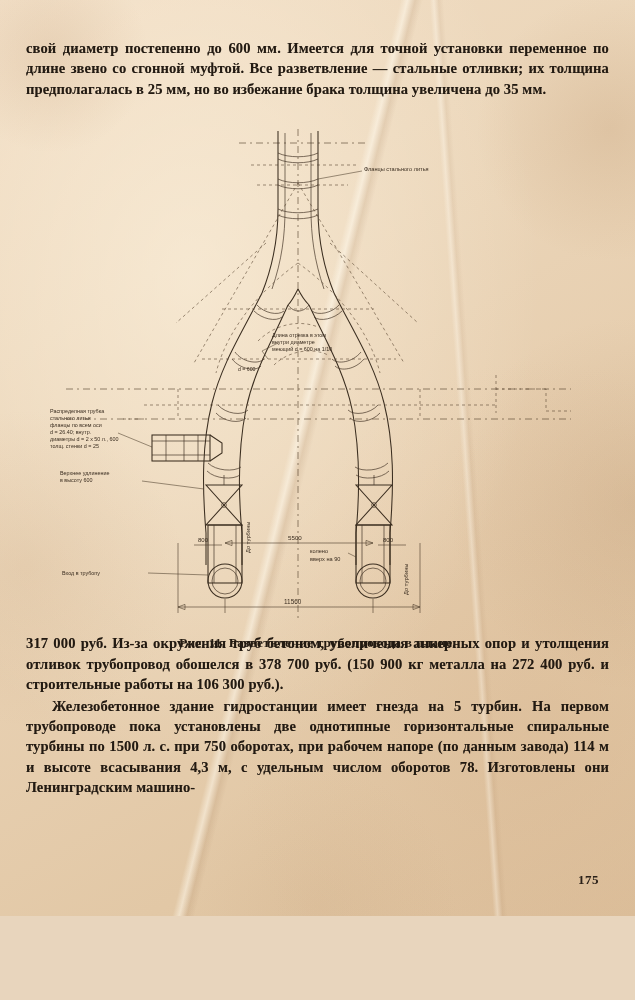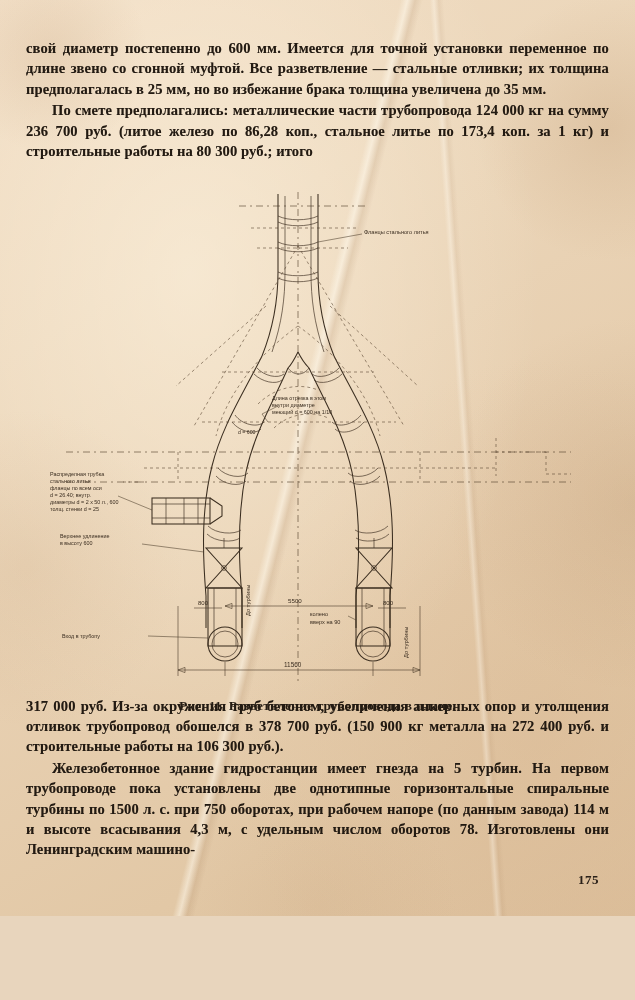--- a/index.html
+++ b/index.html
@@ -98,21 +98,20 @@
 </style>
 </head>
 <body>
 
 <div class="page">
 
   <div class="content">
 
     <p class="body-text">свой диаметр постепенно до 600 мм. Имеется для точной установки переменное по длине звено со сгонной муфтой. Все разветвление — стальные отливки; их толщина предполагалась в 25 мм, но во избежание брака толщина увеличена до 35 мм.</p>
 
-    <p class="body-text indent">По смете предполагались: металлические части трубопровода 124 000 кг на сумму 236 700 руб. (литое железо по 86,28 коп., стальное литье по 173,4 коп. за 1 кг) и строительные работы на 80 300 руб.; итого</p>
 
     <div class="figure">
       <svg viewBox="0 0 583 520" width="583" height="520" xmlns="http://www.w3.org/2000/svg">
         <defs>
           <style type="text/css">
             .sl { fill:none; stroke:#3b2e20; stroke-width:1.05; }
             .slt { fill:none; stroke:#463728; stroke-width:0.7; }
             .dash { fill:none; stroke:#5a4732; stroke-width:0.65; stroke-dasharray:7 4 2 4; }
             .dot { fill:none; stroke:#5a4732; stroke-width:0.6; stroke-dasharray:3 3; }
             .dim { fill:none; stroke:#4a3a29; stroke-width:0.6; }

